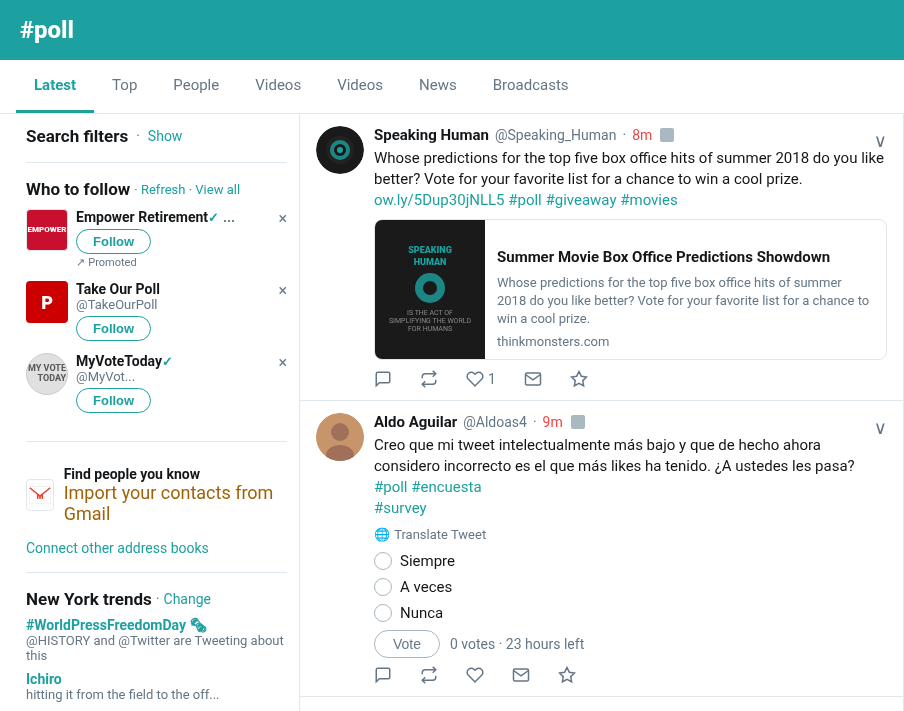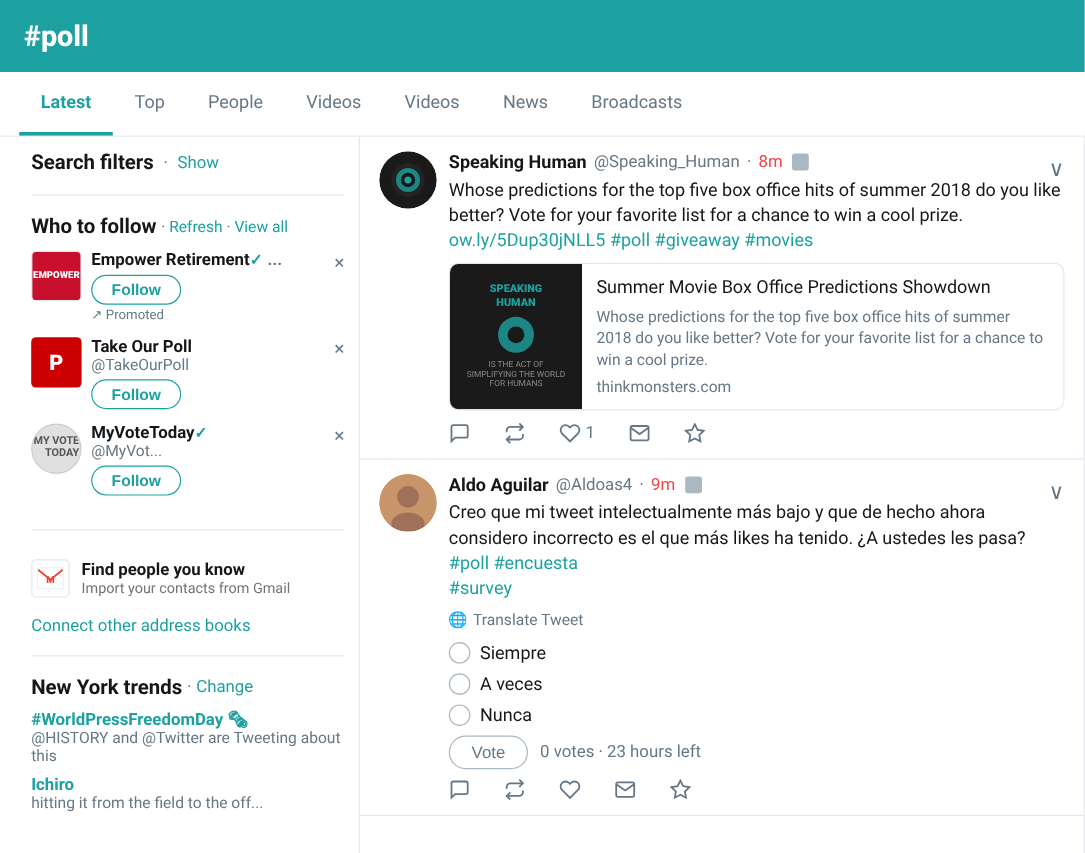--- a/index.html
+++ b/index.html
@@ -41,21 +41,21 @@
     .follow-handle { font-size: 13px; color: #657786; }
     .follow-close { position: absolute; right: 0; top: 0; color: #657786; cursor: pointer; font-size: 16px; }
     .follow-btn { border: 1px solid #1da1a0; color: #1da1a0; background: #fff; border-radius: 20px; padding: 4px 16px; font-size: 13px; font-weight: 700; cursor: pointer; margin-top: 4px; }
     .promoted-badge { font-size: 11px; color: #657786; display: flex; align-items: center; gap: 3px; margin-top: 2px; }
     .verified-badge { color: #1da1a0; font-size: 13px; }
 
     
     .find-people { display: flex; align-items: center; gap: 10px; padding: 8px 0; }
     .gmail-icon { width: 32px; height: 32px; background: #fff; border-radius: 4px; display: flex; align-items: center; justify-content: center; border: 1px solid #e1e8ed; }
     .find-title { font-size: 14px; font-weight: 700; }
-    .find-sub { font-size: 12px; color: #737373; }
+    .find-sub { font-size: 18px; color: #a16207; }
     .connect-link { color: #1da1a0; font-size: 14px; cursor: pointer; display: block; margin-top: 8px; }
 
     
     .trends-header { display: flex; align-items: center; gap: 4px; margin-bottom: 8px; }
     .trends-title { font-size: 17px; font-weight: 700; }
     .trends-change { color: #1da1a0; font-size: 14px; cursor: pointer; }
     .trend-item { margin-bottom: 4px; }
     .trend-hashtag { color: #1da1a0; font-weight: 700; font-size: 14px; cursor: pointer; }
     .trend-desc { font-size: 13px; color: #657786; }
 
@@ -69,21 +69,21 @@
     .tweet-handle { color: #657786; font-size: 14px; }
     .tweet-time { color: #ef4444; font-size: 14px; }
     .tweet-dot { color: #657786; }
     .tweet-text { font-size: 15px; line-height: 1.4; color: #14171a; margin-bottom: 8px; }
     .tweet-more { position: absolute; right: 16px; top: 16px; color: #657786; font-size: 18px; cursor: pointer; }
 
     
     .tweet-preview { border: 1px solid #e1e8ed; border-radius: 8px; margin-bottom: 10px; overflow: hidden; display: flex; }
     .tweet-preview-img { width: 110px; min-width: 110px; background: #1a1a2e; display: flex; align-items: center; justify-content: center; overflow: hidden; }
     .tweet-preview-content { padding: 10px 12px; flex: 1; }
-    .preview-title { font-weight: 400; font-size: 15px; line-height: 1.3; margin-bottom: 6px; color: #14171a; }
+    .preview-title { font-weight: 700; font-size: 15px; line-height: 1.3; margin-bottom: 6px; color: #14171a; margin-top: 18px; }
     .preview-desc { font-size: 13px; color: #657786; line-height: 1.4; margin-bottom: 6px; }
     .preview-domain { font-size: 13px; color: #657786; }
 
     
     .tweet-actions { display: flex; align-items: center; gap: 28px; margin-top: 8px; }
     .tweet-action { color: #657786; font-size: 14px; display: flex; align-items: center; gap: 4px; cursor: pointer; }
 
     
     .translate-tweet { font-size: 13px; color: #657786; margin-bottom: 10px; display: flex; align-items: center; gap: 4px; }
 

